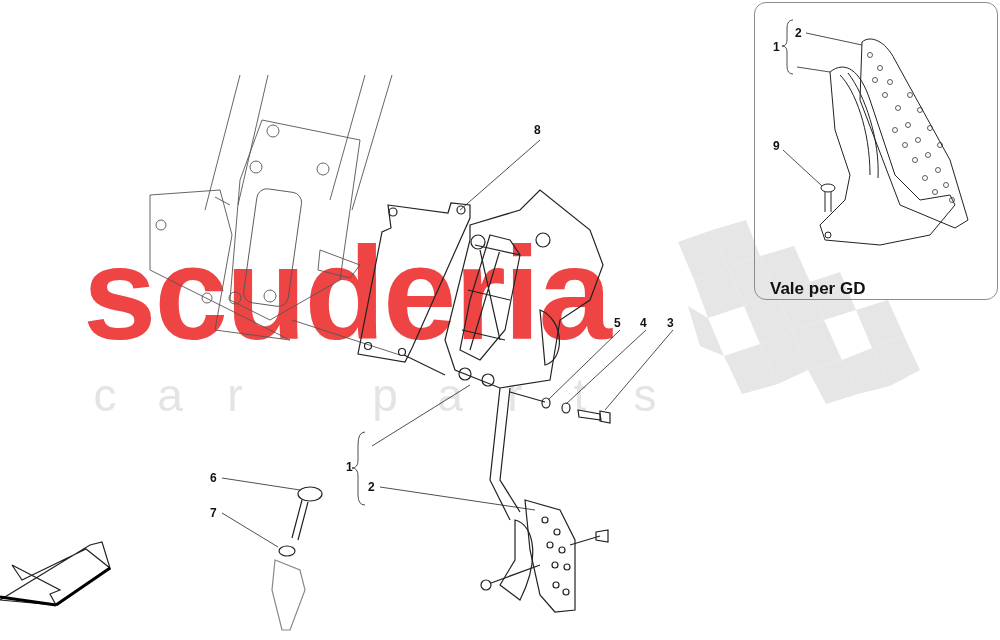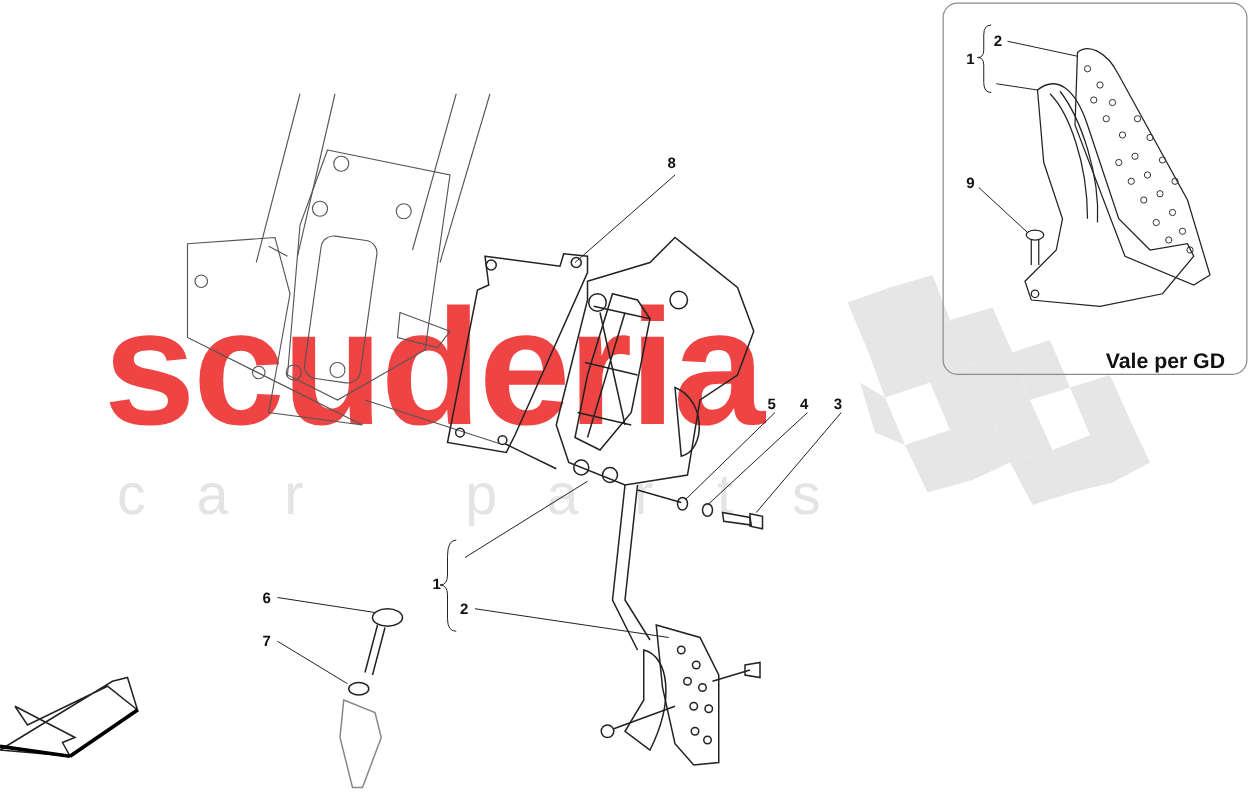--- a/index.html
+++ b/index.html
@@ -3,21 +3,21 @@
 <meta charset="utf-8">
 <style>
   html, body { margin:0; padding:0; background:#ffffff; }
   body { width:1000px; height:640px; position:relative; overflow:hidden; font-family:"Liberation Sans", sans-serif; }
   .wm-brand { position:absolute; left:72px; top:228px; font-family:"Liberation Sans", sans-serif; font-weight:bold; font-size:132px; letter-spacing:-2px; color:#ef4444; line-height:1; white-space:nowrap;margin-left:11px; }
   .wm-sub { position:absolute; left:75px; top:372px; width:600px; display:flex; justify-content:space-between; font-size:46px; color:#e4e4e4; line-height:1; }
   .wm-sub span { width:60px; text-align:center; }
   svg.art { position:absolute; left:0; top:0; }
   .callout { position:absolute; font-family:"Liberation Sans", sans-serif; font-weight:bold; font-size:12px; color:#111; line-height:1; }
   .inset { position:absolute; left:754px; top:2px; width:242px; height:296px; border:1px solid #8c8c8c; border-radius:12px; background:transparent; }
-  .inset-caption { position:absolute; left:770px; top:278px; width:210px; text-align:right; font-weight:bold; font-size:17px; line-height:22px; color:#111; }
+  .inset-caption { position:absolute; left:770px; top:278px; width:210px; text-align:left; font-weight:bold; font-size:17px; line-height:22px; color:#111; }
 </style>
 </head>
 <body>
 
 <div class="wm-brand">scuderia</div>
 <div class="wm-sub">
   <span>c</span>
   <span>a</span>
   <span>r</span>
   <span style="width:80px"></span>

